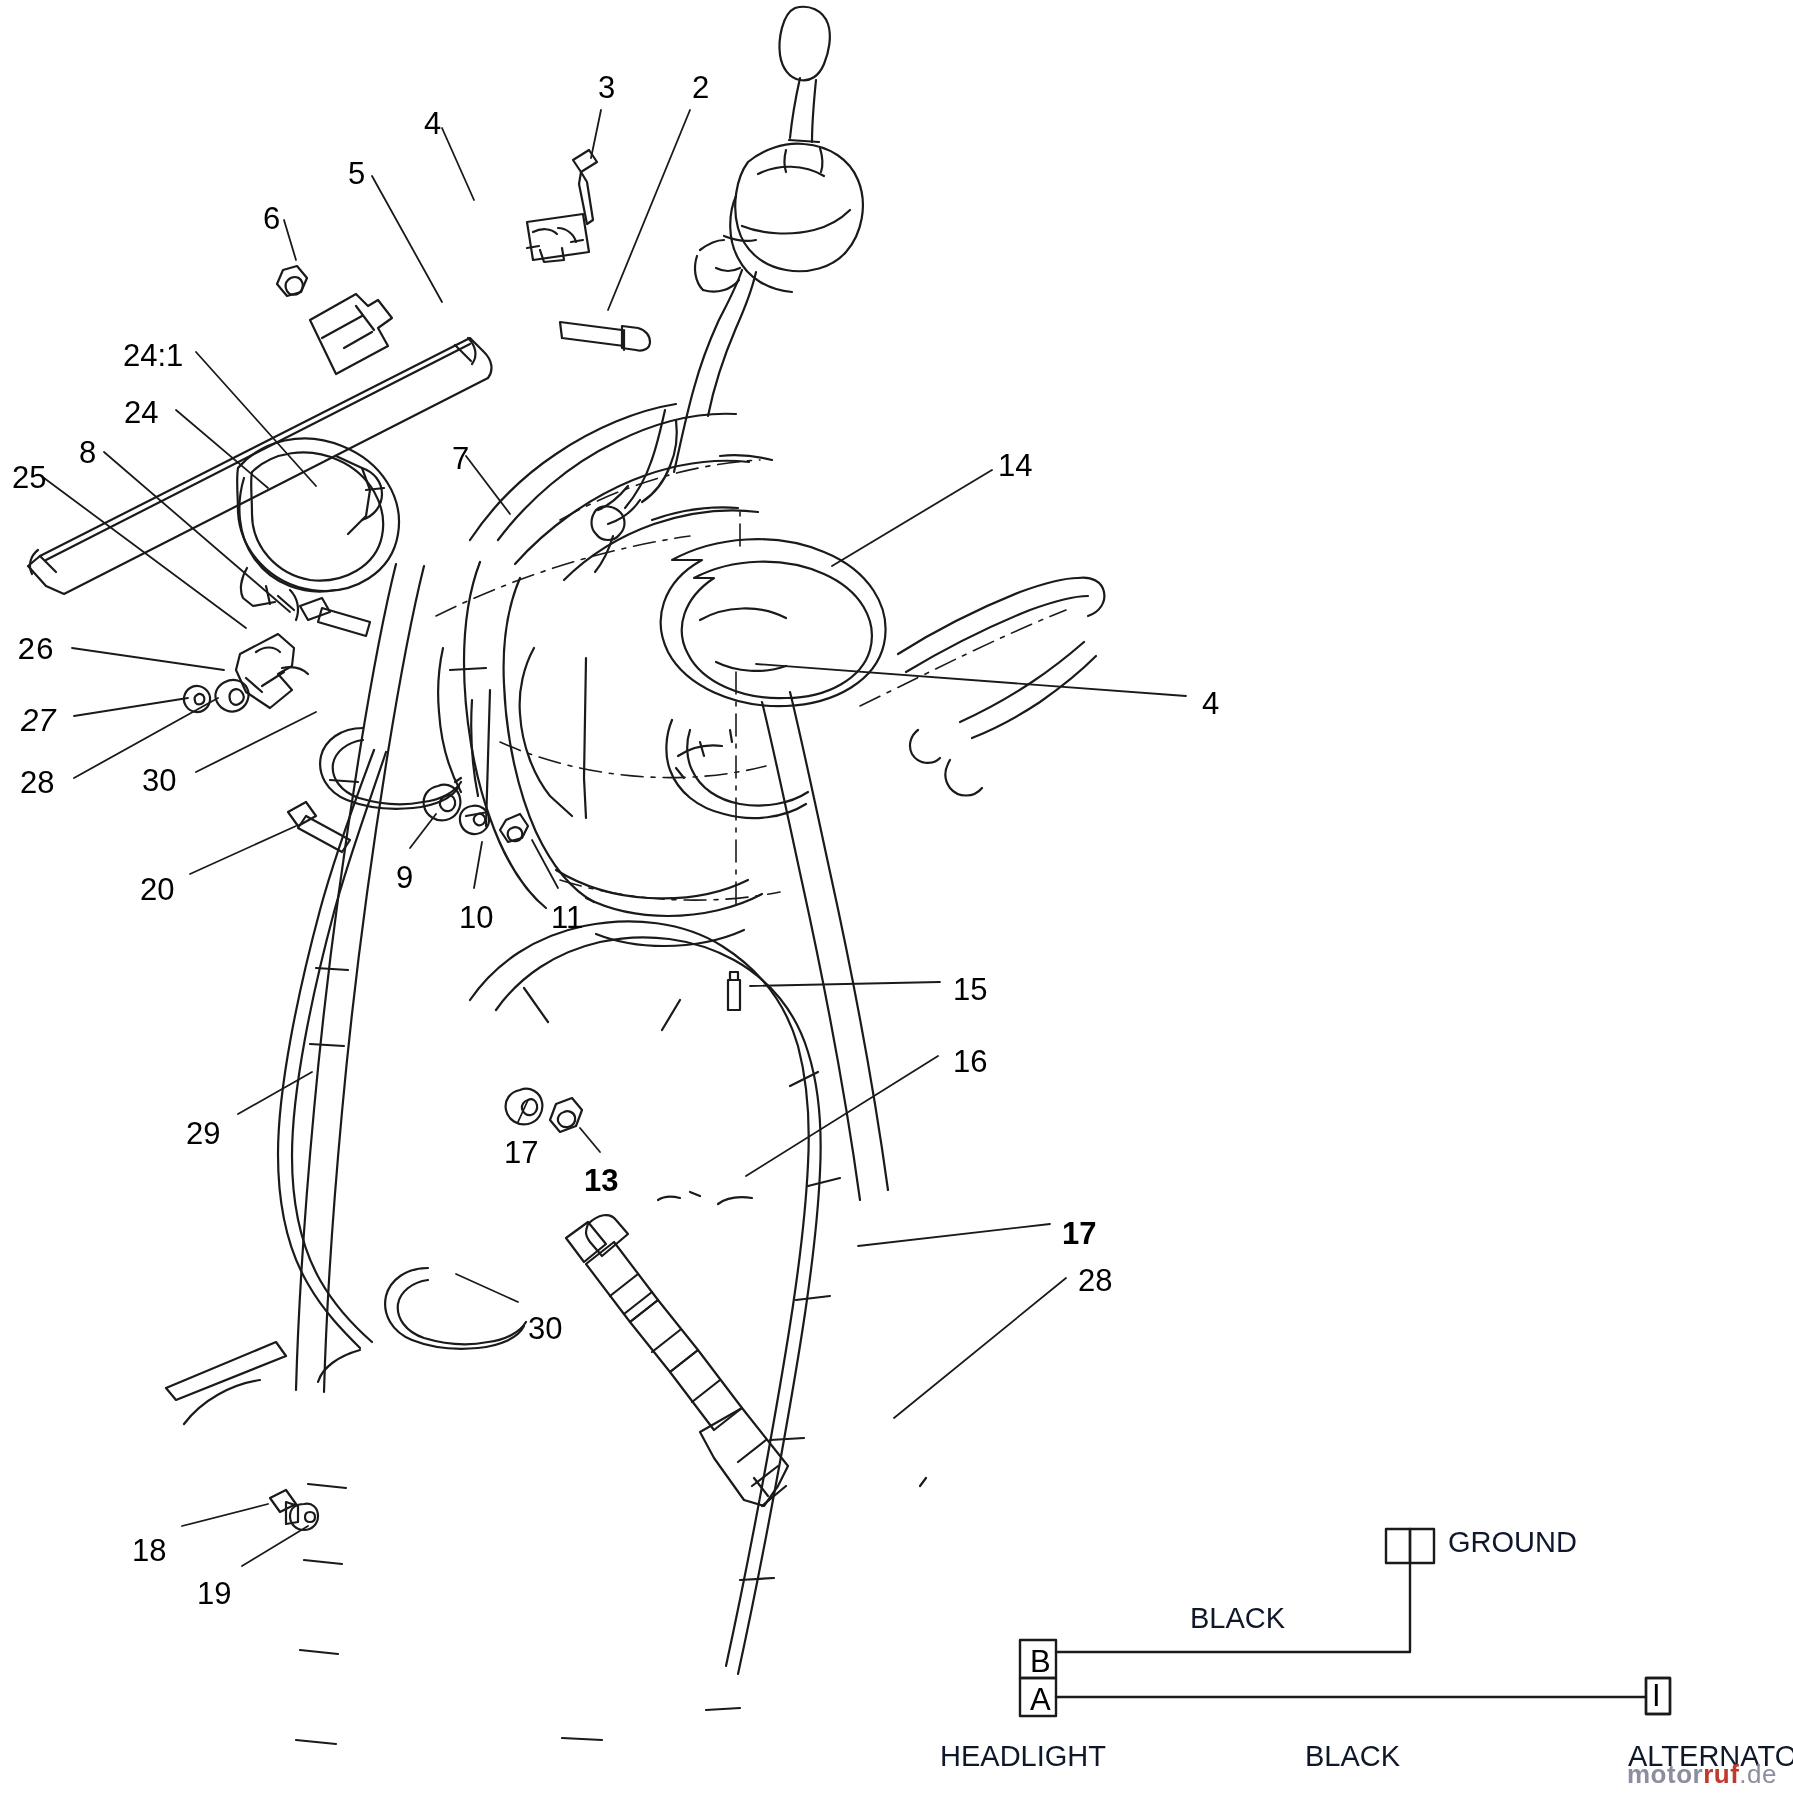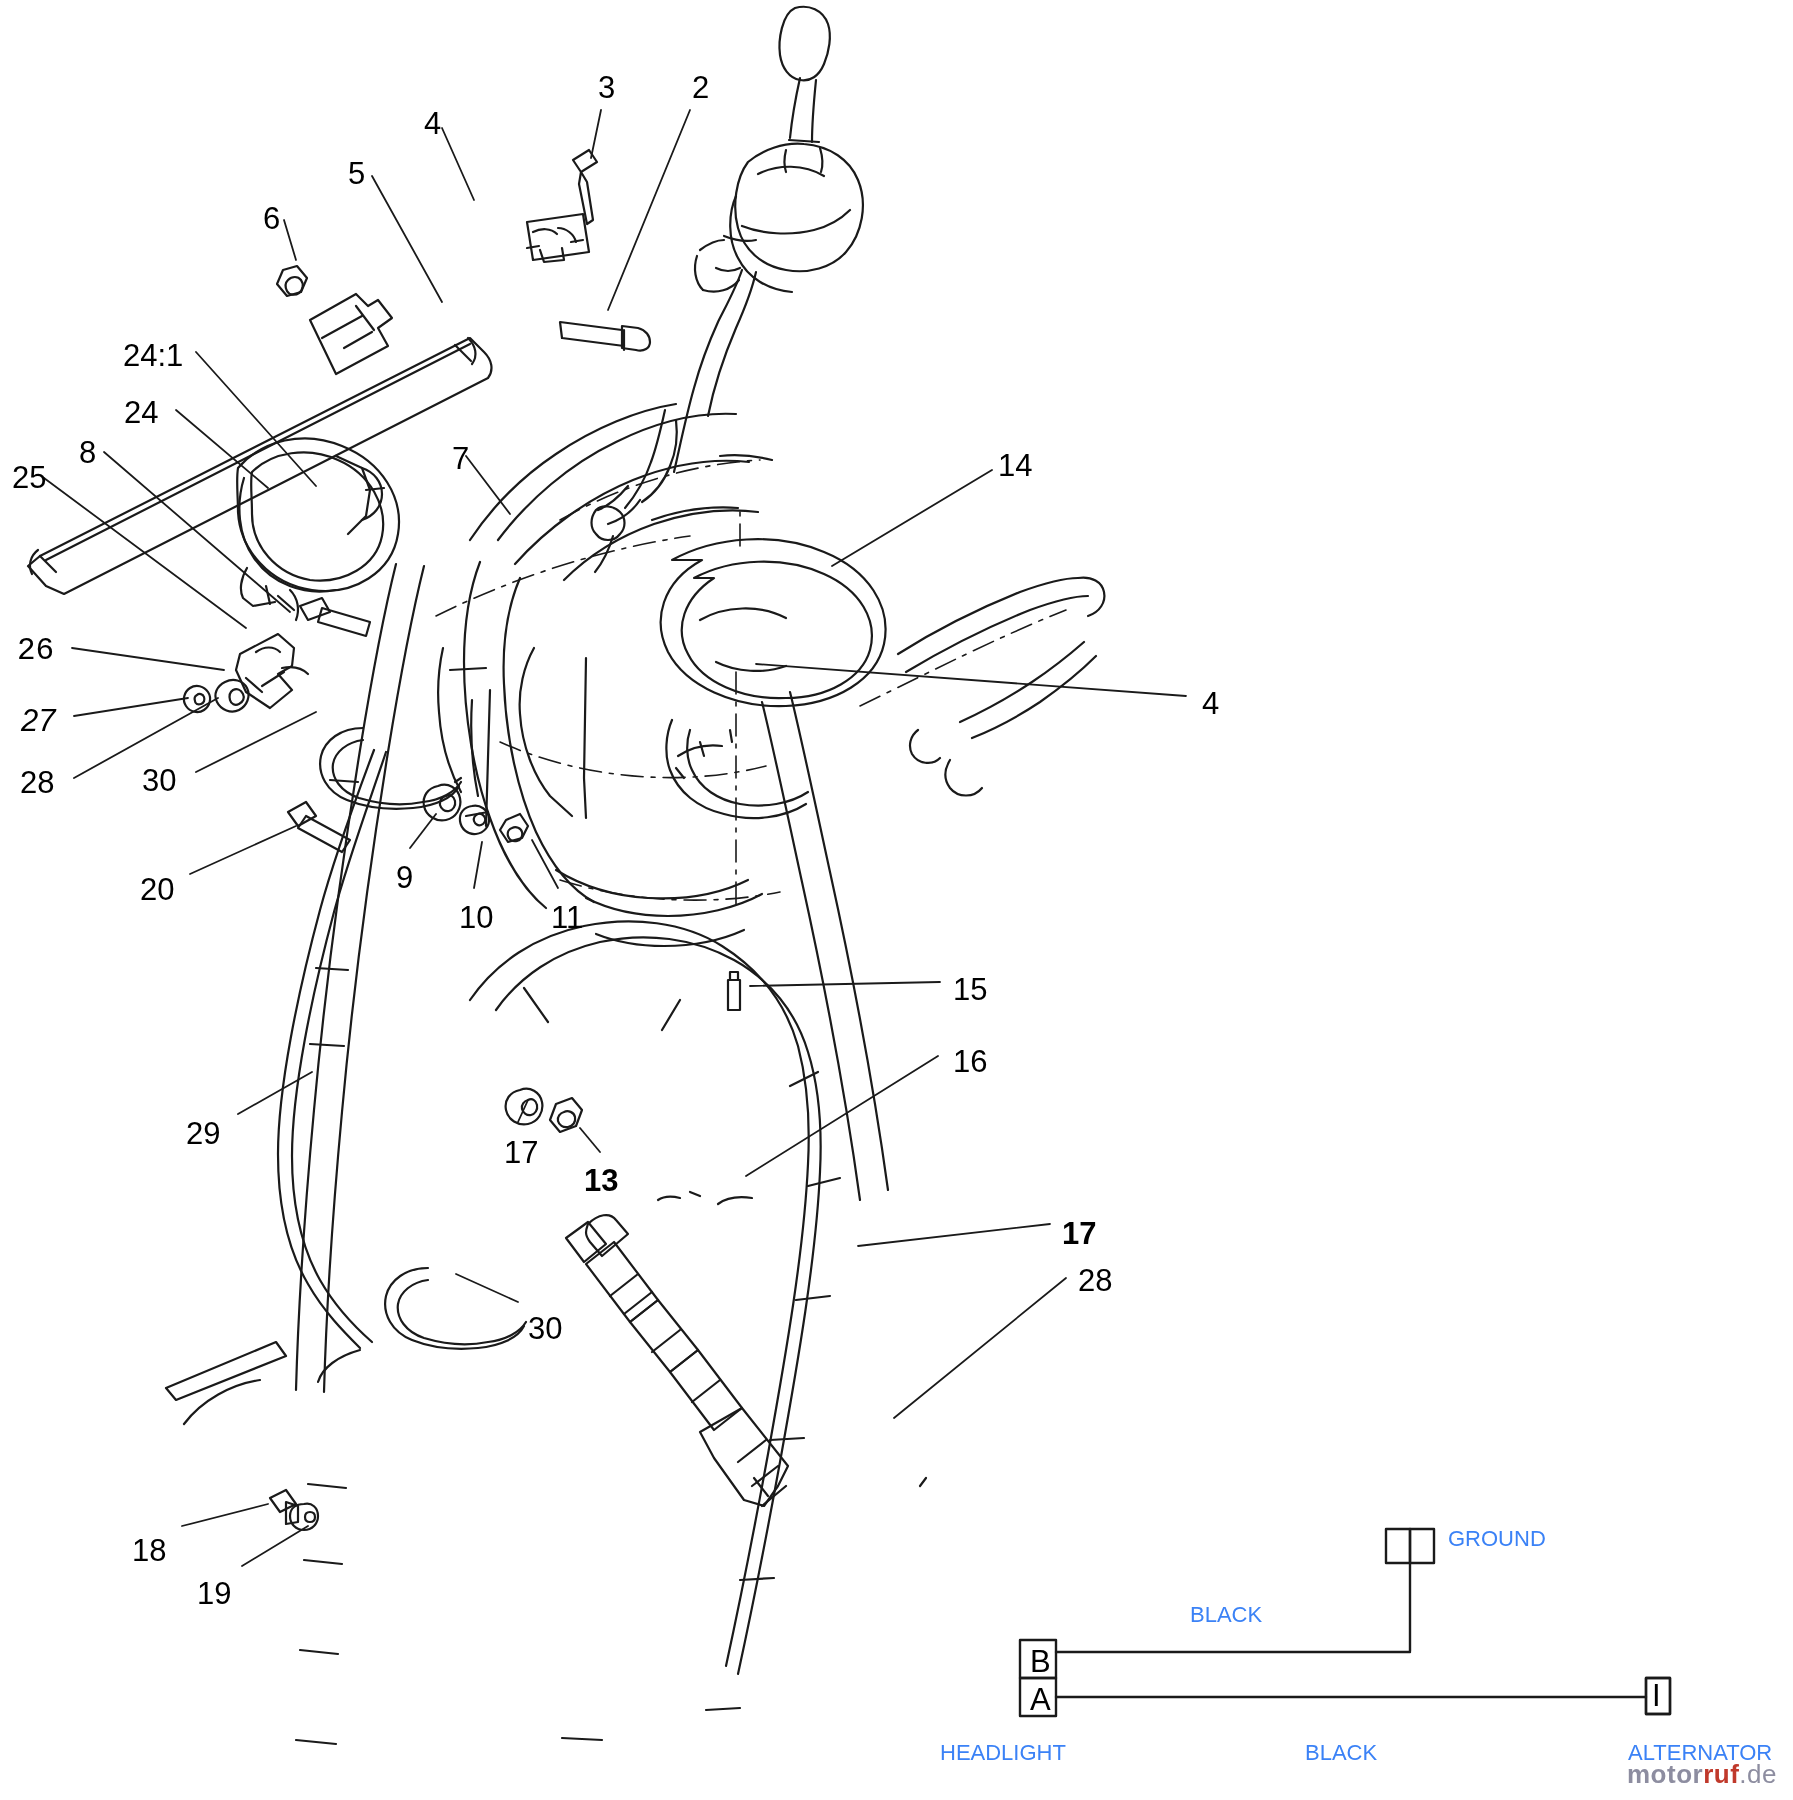--- a/index.html
+++ b/index.html
@@ -30,22 +30,22 @@
     position: absolute;
     font-family: "Liberation Sans", sans-serif;
     font-size: 31px;
     color: #000000;
     white-space: nowrap;
     line-height: 1;
   }
   .wire-label {
     position: absolute;
     font-family: "Liberation Sans", sans-serif;
-    font-size: 22px;
-    color: #3b82f6;
+    font-size: 29px;
+    color: #0f172a;
     white-space: nowrap;
     line-height: 1;
   }
   .terminal-letter {
     position: absolute;
     font-family: "Liberation Sans", sans-serif;
     font-size: 31px;
     color: #000000;
     line-height: 1;
   }

